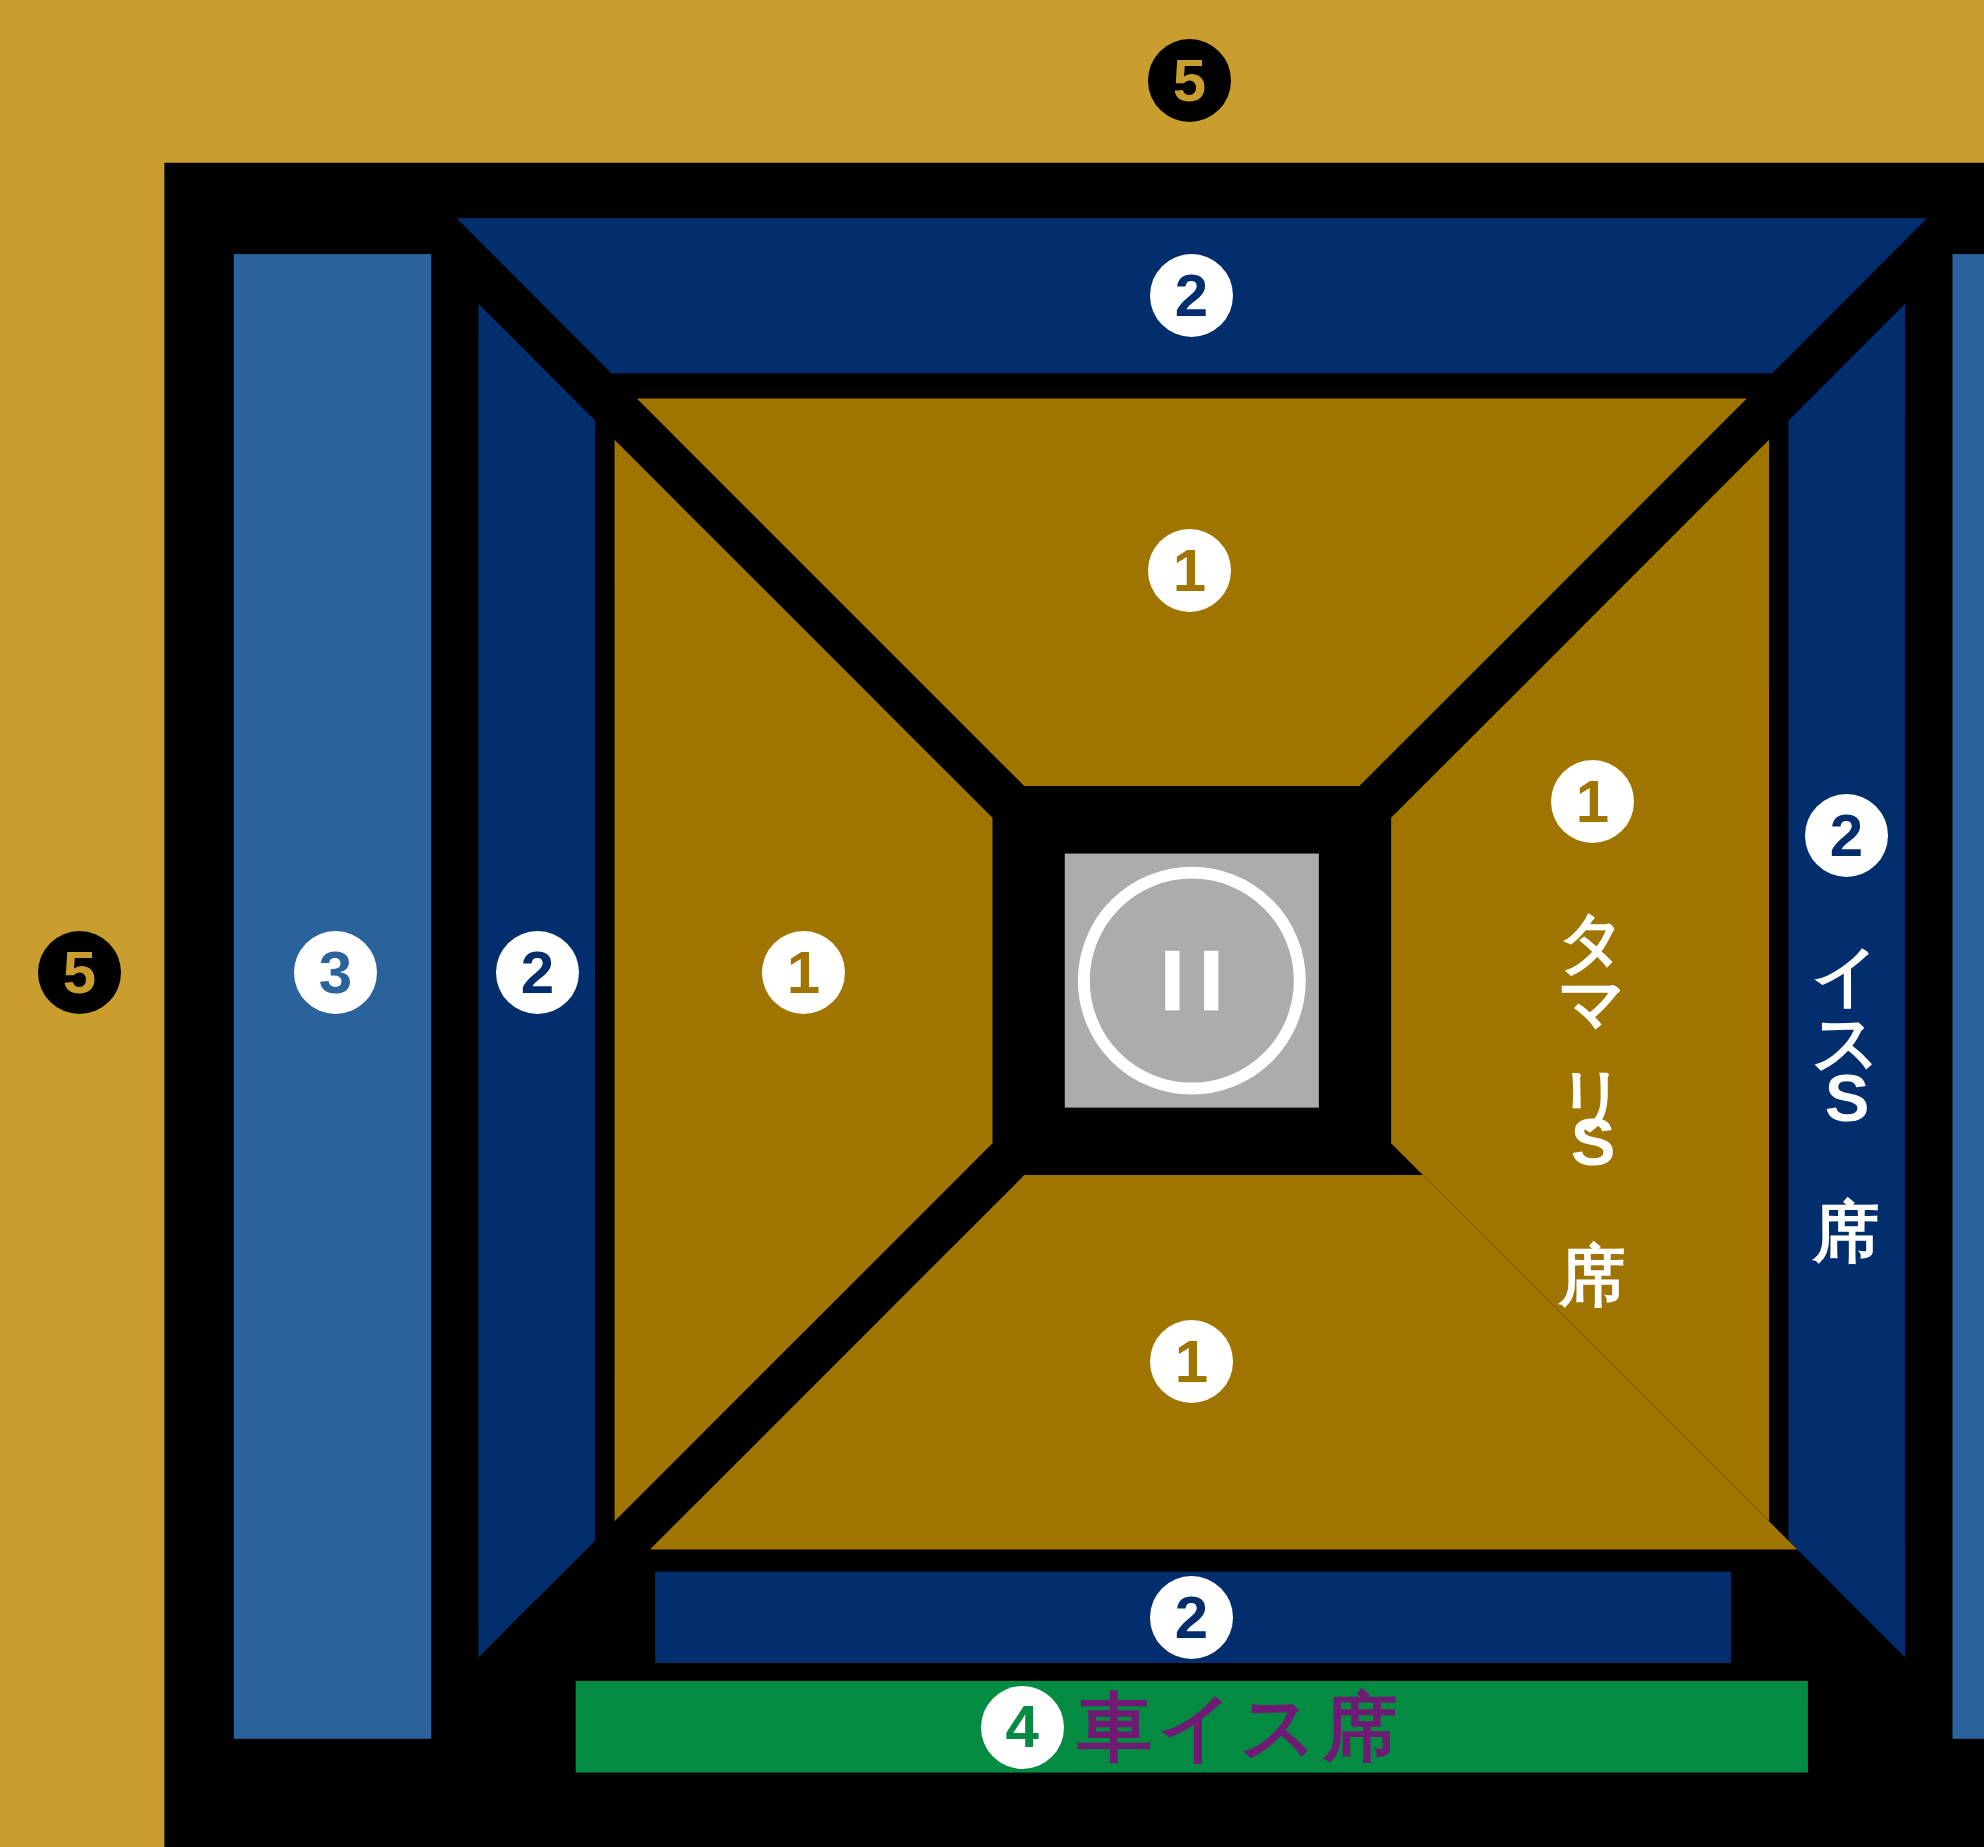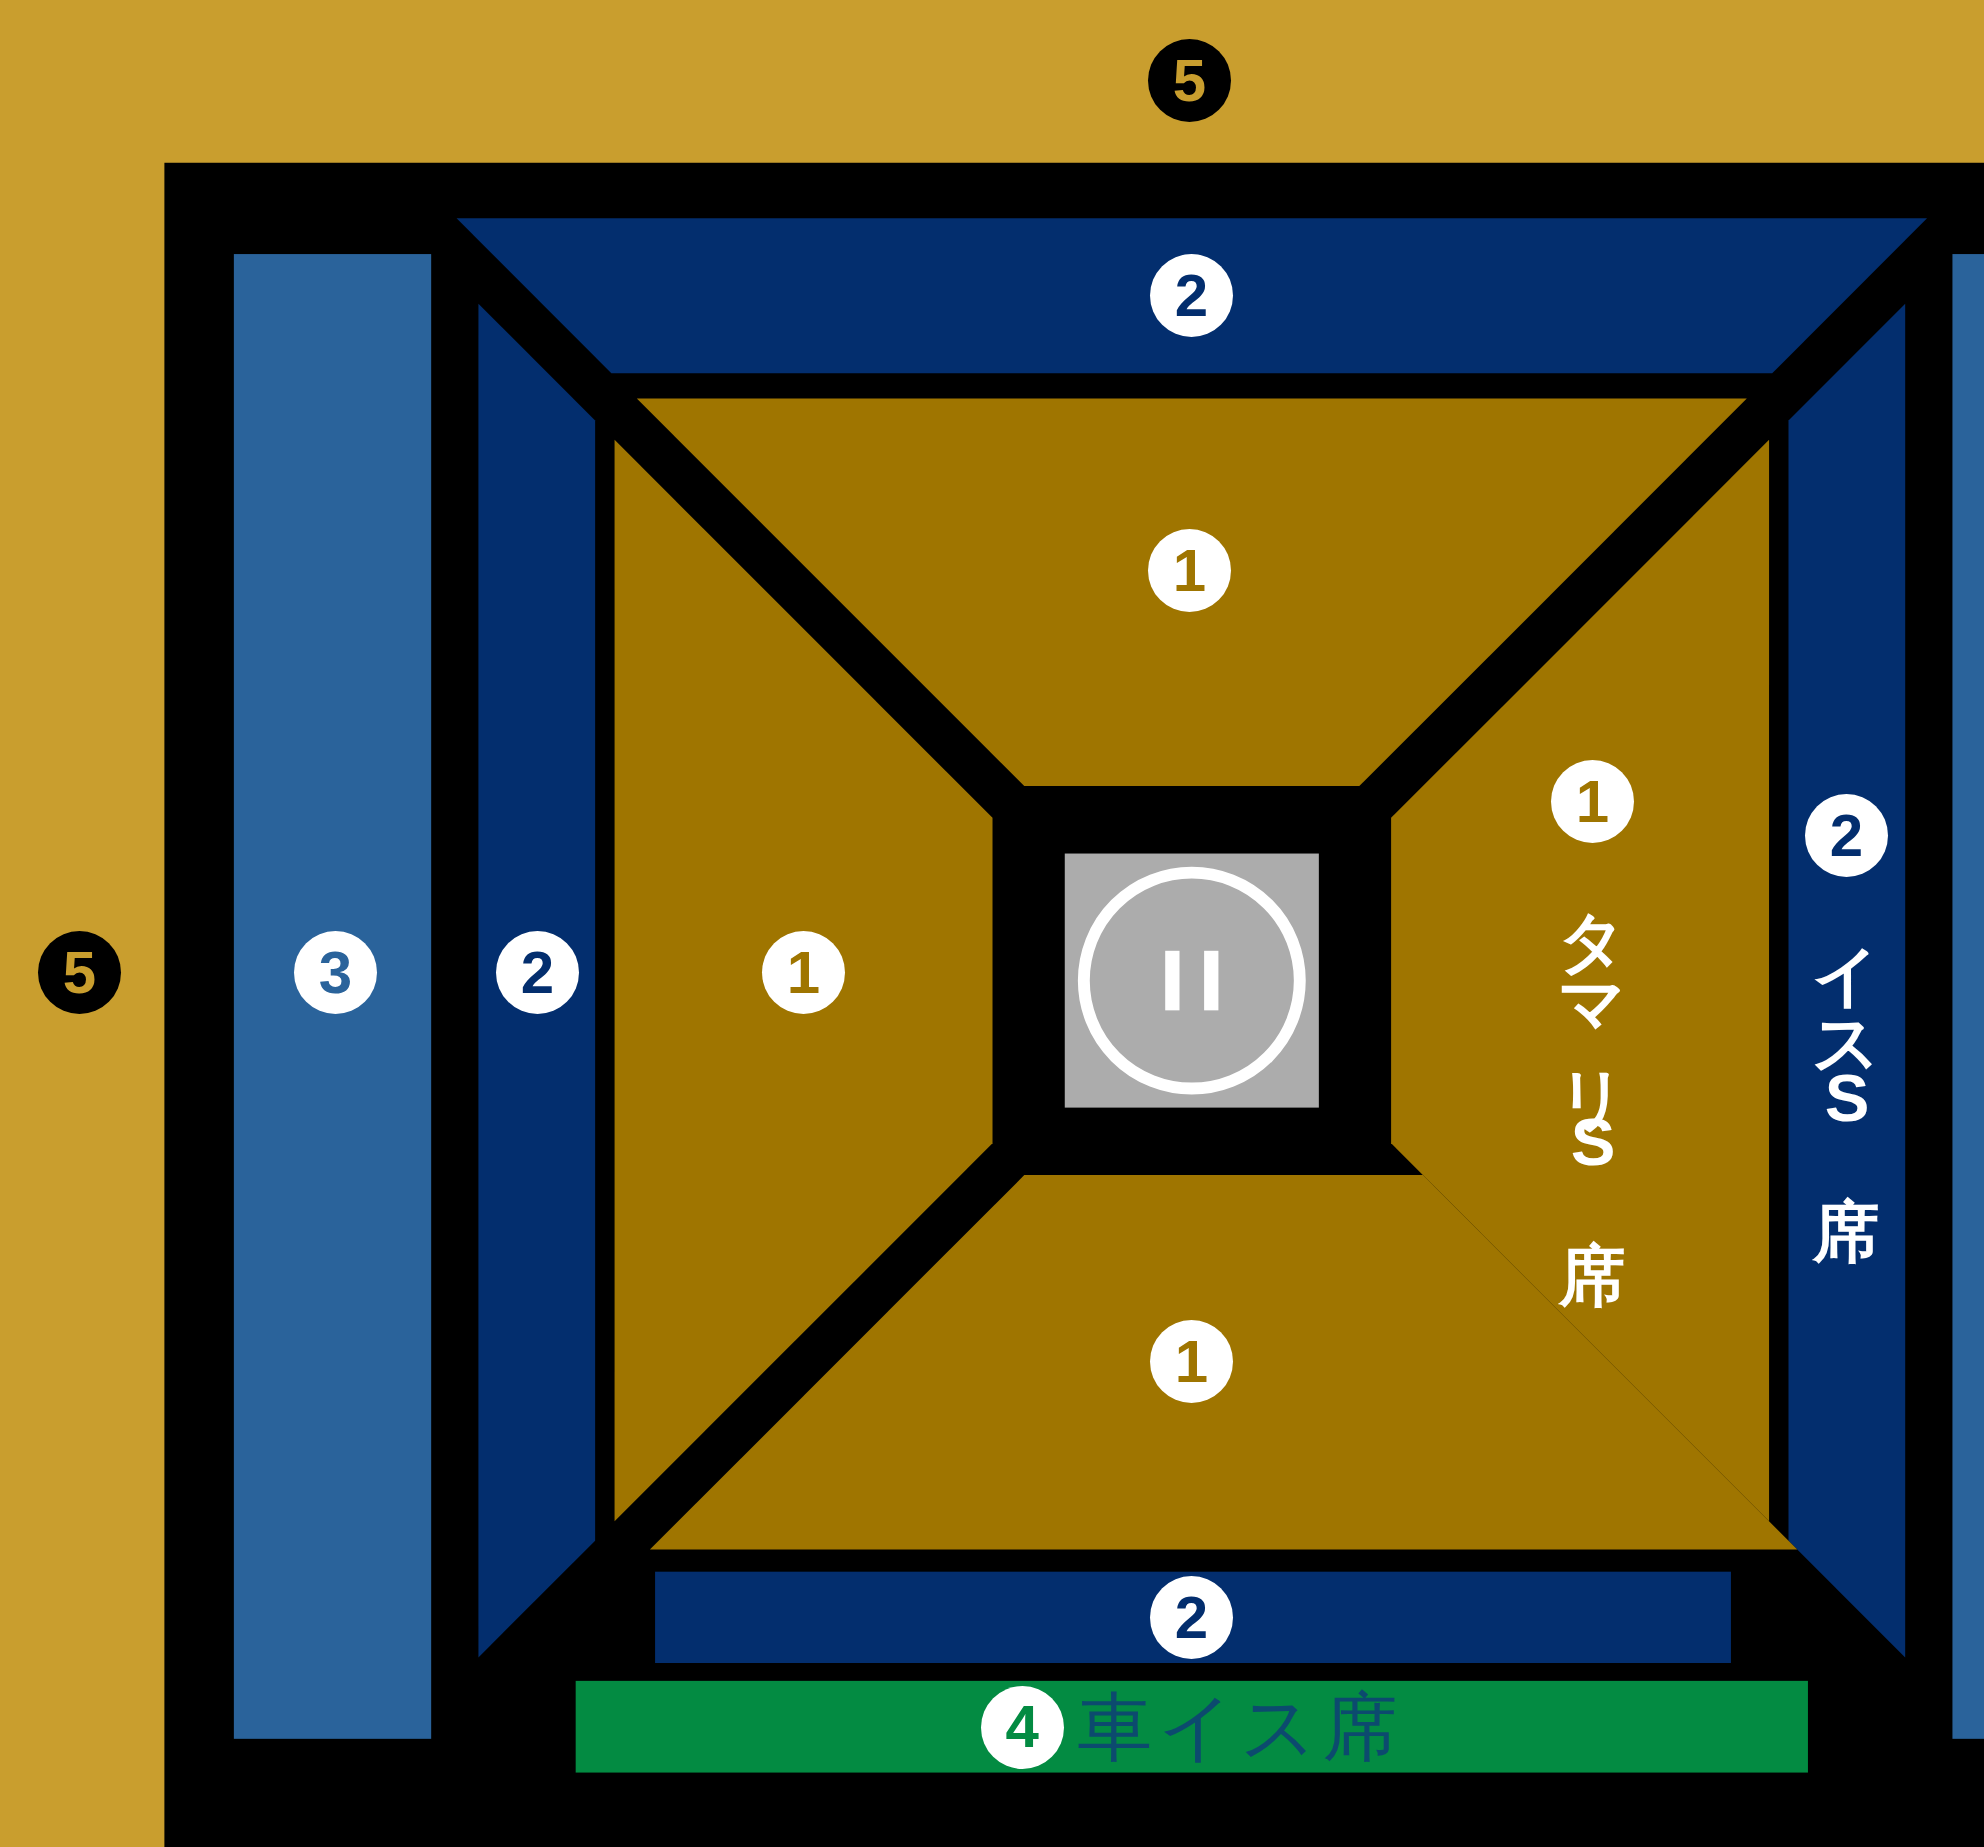--- a/index.html
+++ b/index.html
@@ -40,21 +40,21 @@
     transform:translateX(-50%);
   }
   
   .green-row{
     position:absolute;
     left:576px;top:1681px;width:1232px;height:92px;
     display:flex;align-items:center;justify-content:center;gap:13.5px;
   }
   .green-row .badge{position:relative;flex:0 0 auto;}
   .green-row .rowtext{
-    color:#0c4a6e;font-weight:normal;font-size:75px;line-height:1;
+    color:#701a75;font-weight:bold;font-size:75px;line-height:1;
     letter-spacing:5.6px;white-space:nowrap;
   }
 </style>
 </head>
 <body>
 
 <div class="stage">
 
   <svg width="2386" height="1848" viewBox="0 0 6010 4655">
 

